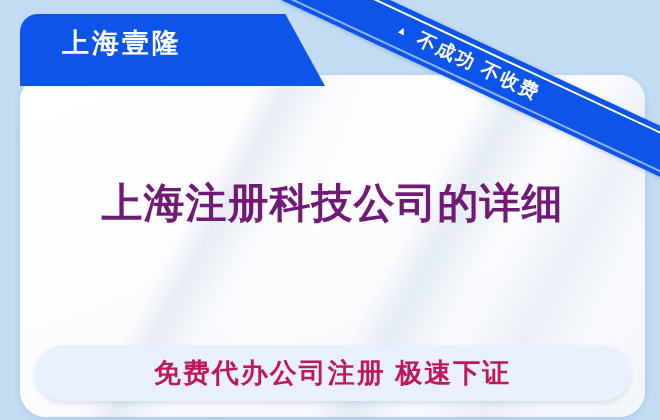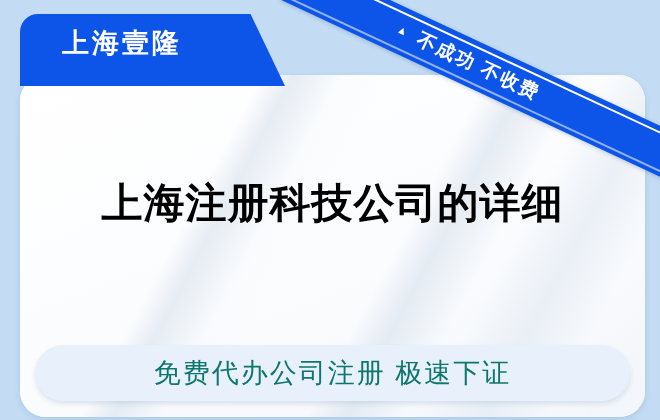--- a/index.html
+++ b/index.html
@@ -64,20 +64,21 @@
     position: absolute;
     left: 20px;
     top: 14px;
     width: 265px;
     height: 72px;
     background: #0d55e8;
     border-radius: 18px 20px 0 0;
     -webkit-clip-path: polygon(0 0, 87% 0, 100% 100%, 0 100%);
     clip-path: polygon(0 0, 87% 0, 100% 100%, 0 100%);
     z-index: 3;
+    padding-left: 40px;
   }
   #tab-label {
     position: absolute;
     left: 42px;
     top: 12px;
     color: #ffffff;
     font-size: 27px;
     font-weight: bold;
     letter-spacing: 3px;
     line-height: 34px;
@@ -136,21 +137,21 @@
   
   #title-block {
     position: absolute;
     left: 0;
     top: 92px;
     width: 625px;
     text-align: center;
     z-index: 2;
   }
   .title-line {
-    color: #000000;
+    color: #701a75;
     font-size: 41px;
     font-weight: bold;
     line-height: 73px;
     letter-spacing: 1px;
     white-space: nowrap;
   }
 
   
   #cta-pill {
     position: absolute;
@@ -160,23 +161,23 @@
     height: 56px;
     border-radius: 28px;
     background: #e8f1fb;
     box-shadow: 0 3px 5px rgba(120,150,185,0.22);
     display: flex;
     align-items: center;
     justify-content: center;
     z-index: 2;
   }
   #cta-text {
-    color: #0f766e;
+    color: #be185d;
     font-size: 27px;
-    font-weight: normal;
+    font-weight: bold;
     letter-spacing: 2px;
     white-space: nowrap;
   }
 </style>
 </head>
 <body>
 
 <div id="poster">
 
   <div id="card">

